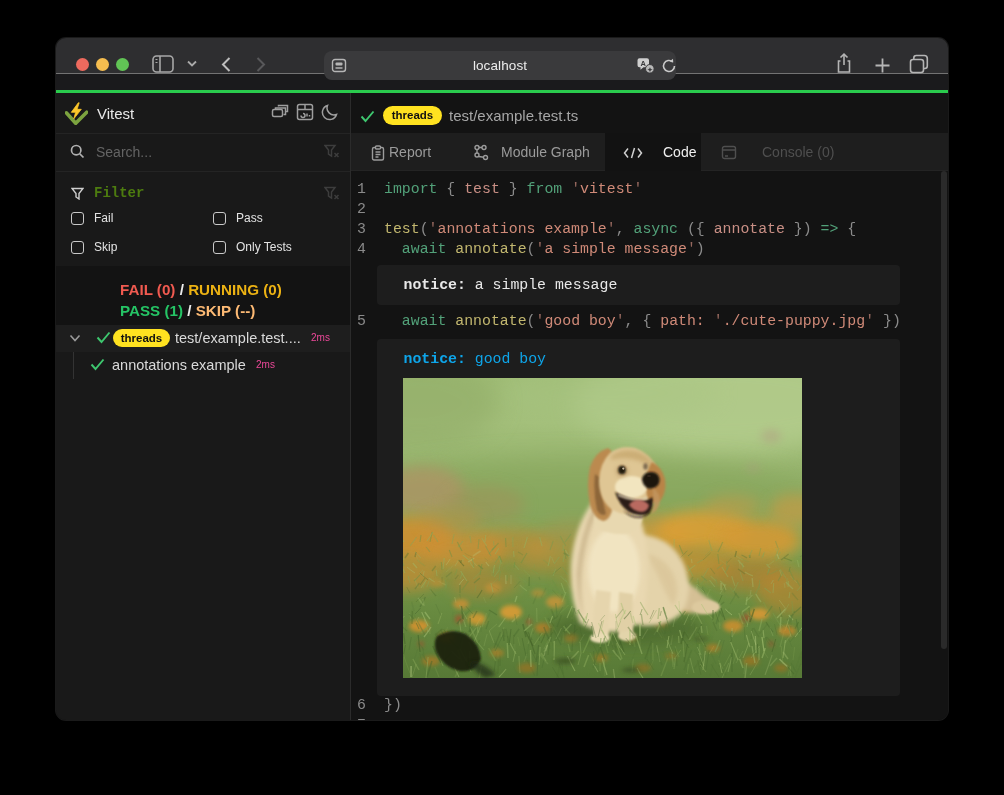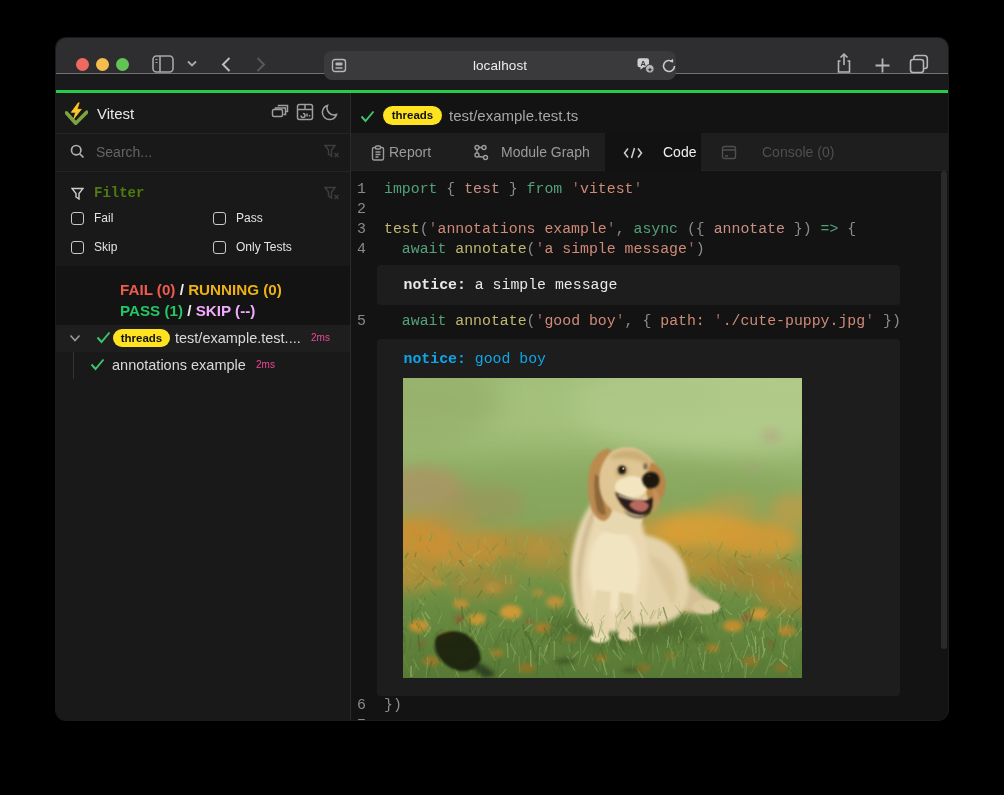--- a/index.html
+++ b/index.html
@@ -151,21 +151,21 @@
       <div class="cb" style="left:157px; top:119px;"></div>
       <div class="cblabel" style="left:180px; top:118px;">Pass</div>
       <div class="cb" style="left:15px; top:148px;"></div>
       <div class="cblabel" style="left:38px; top:147px;">Skip</div>
       <div class="cb" style="left:157px; top:148px;"></div>
       <div class="cblabel" style="left:180px; top:147px;">Only Tests</div>
       <div class="hsep" style="top:172.5px; background:#242424;"></div>
 
       <div class="abs" style="left:0; top:173px; width:294px; height:59px; background:#131313;"></div>
       <div class="abs" style="left:64px; top:186px; font-size:15.2px; font-weight:bold; line-height:21px; white-space:pre;"><span style="color:#f05a50">FAIL (0)</span> <span style="color:#ededed">/</span> <span style="color:#ecb213">RUNNING (0)</span>
-<span style="color:#25c465">PASS (1)</span> <span style="color:#ededed">/</span> <span style="color:#f0abfc">SKIP (--)</span></div>
+<span style="color:#25c465">PASS (1)</span> <span style="color:#ededed">/</span> <span style="color:#fdba74">SKIP (--)</span></div>
 
       <div class="abs" style="left:0; top:232px; width:294px; height:27px; background:#1e1e1e;"></div>
       <svg class="abs" style="left:12px;top:240px" width="14" height="10" viewBox="0 0 14 10" fill="none" stroke="#9a9a9a" stroke-width="1.6">
         <path d="M2.5 2.5 L7 7.5 L11.5 2.5"></path>
       </svg>
       <svg class="abs" style="left:40px;top:238px" width="15" height="13" viewBox="0 0 15 13" fill="none" stroke="#3ec76f" stroke-width="1.9">
         <path d="M1.5 6.5 L5.5 11 L13.5 1.5"></path>
       </svg>
       <div class="badge" style="left:57px; top:236px; width:57px; height:18px; line-height:18px;">threads</div>
       <div class="abs" style="left:119px; top:237px; font-size:14.5px; color:#dadada;">test/example.test....</div>

